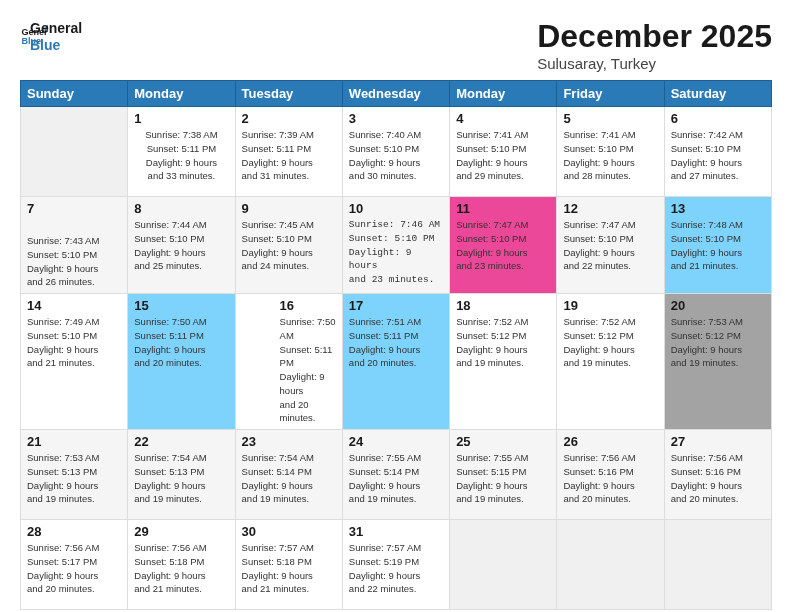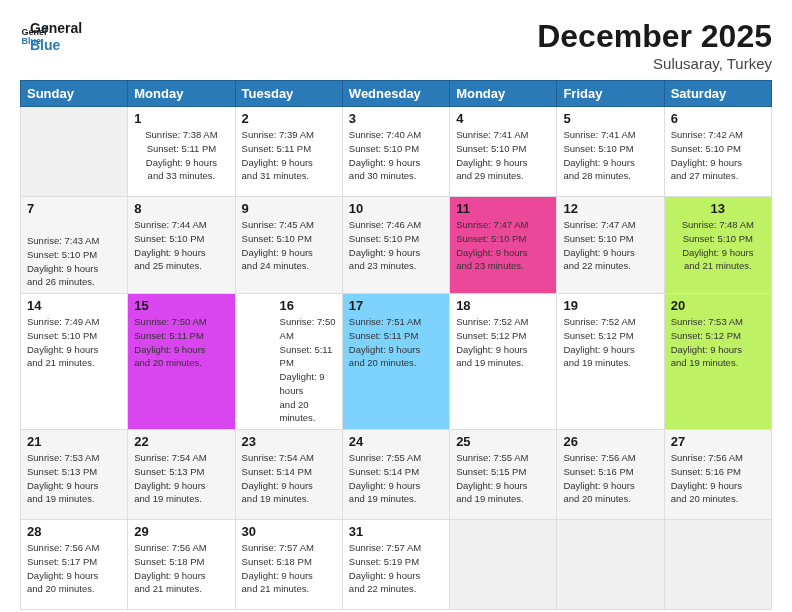--- a/index.html
+++ b/index.html
@@ -25,21 +25,21 @@
     .logo {
       display: flex;
       align-items: center;
       gap: 4px;
     }
     .logo-icon {
       width: 28px;
       height: 28px;
     }
     .title-section {
-      text-align: right;
+      text-align: left;
     }
     .calendar-title {
       font-size: 32px;
       font-weight: bold;
       color: #1a1a1a;
     }
     .calendar-subtitle {
       font-size: 15px;
       color: #444;
     }
@@ -186,56 +186,56 @@
           </td>
           <td class="day-cell" style="background: rgb(245, 245, 245);">
             <div class="day-num">9</div>
             <div class="day-info" style="white-space: pre-line;">Sunrise: 7:45 AM
 Sunset: 5:10 PM
 Daylight: 9 hours
 and 24 minutes.</div>
           </td>
           <td class="day-cell" style="background: rgb(245, 245, 245);">
             <div class="day-num">10</div>
-            <div class="day-info" style="white-space: pre-line;">Sunrise: 7:46 AM
+            <div class="day-info" style="white-space: pre-line; font-family: Liberation Mono, monospace;">Sunrise: 7:46 AM
 Sunset: 5:10 PM
 Daylight: 9 hours
 and 23 minutes.</div>
           </td>
           <td class="day-cell" style="background: #ec4899;">
             <div class="day-num">11</div>
             <div class="day-info" style="white-space: pre-line;">Sunrise: 7:47 AM
 Sunset: 5:10 PM
 Daylight: 9 hours
 and 23 minutes.</div>
           </td>
           <td class="day-cell" style="background: rgb(245, 245, 245);">
             <div class="day-num">12</div>
             <div class="day-info" style="white-space: pre-line;">Sunrise: 7:47 AM
 Sunset: 5:10 PM
 Daylight: 9 hours
 and 22 minutes.</div>
           </td>
-          <td class="day-cell" style="background: #bef264; text-align: center;">
+          <td class="day-cell" style="background: #7dd3fc;">
             <div class="day-num">13</div>
             <div class="day-info" style="white-space: pre-line;">Sunrise: 7:48 AM
 Sunset: 5:10 PM
 Daylight: 9 hours
 and 21 minutes.</div>
           </td>
         </tr>
         <tr class="week-row">
           <td class="day-cell" style="background: rgb(255, 255, 255);">
             <div class="day-num">14</div>
             <div class="day-info" style="white-space: pre-line;">Sunrise: 7:49 AM
 Sunset: 5:10 PM
 Daylight: 9 hours
 and 21 minutes.</div>
           </td>
-          <td class="day-cell" style="background: #d946ef; margin-top: 36px;">
+          <td class="day-cell" style="background: #7dd3fc; margin-top: 36px;">
             <div class="day-num">15</div>
             <div class="day-info" style="white-space: pre-line;">Sunrise: 7:50 AM
 Sunset: 5:11 PM
 Daylight: 9 hours
 and 20 minutes.</div>
           </td>
           <td class="day-cell" style="background: rgb(255, 255, 255); padding-left: 44px;">
             <div class="day-num">16</div>
             <div class="day-info" style="white-space: pre-line;">Sunrise: 7:50 AM
 Sunset: 5:11 PM
@@ -256,21 +256,21 @@
 Daylight: 9 hours
 and 19 minutes.</div>
           </td>
           <td class="day-cell" style="background: rgb(255, 255, 255);">
             <div class="day-num">19</div>
             <div class="day-info" style="white-space: pre-line;">Sunrise: 7:52 AM
 Sunset: 5:12 PM
 Daylight: 9 hours
 and 19 minutes.</div>
           </td>
-          <td class="day-cell" style="background: #bef264;">
+          <td class="day-cell" style="background: #a3a3a3;">
             <div class="day-num">20</div>
             <div class="day-info" style="white-space: pre-line;">Sunrise: 7:53 AM
 Sunset: 5:12 PM
 Daylight: 9 hours
 and 19 minutes.</div>
           </td>
         </tr>
         <tr class="week-row">
           <td class="day-cell" style="background: rgb(245, 245, 245);">
             <div class="day-num">21</div>

